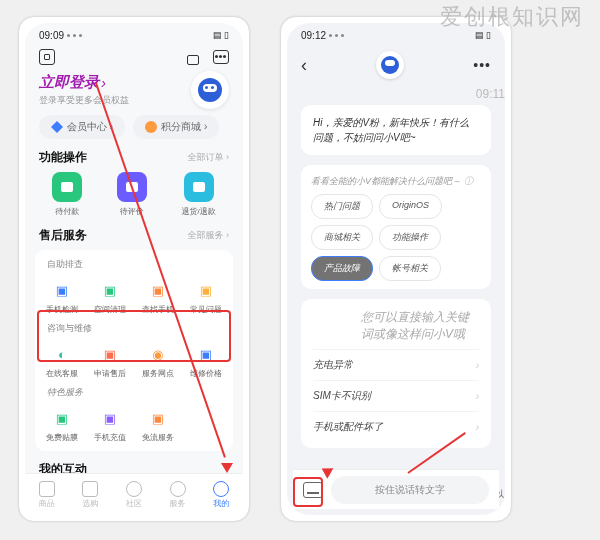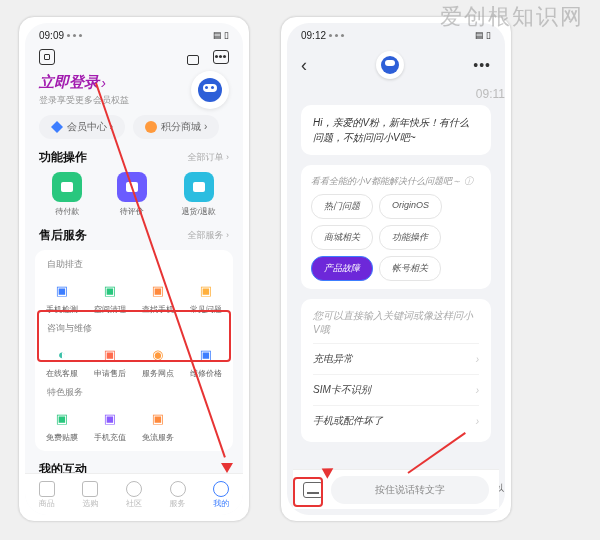--- a/index.html
+++ b/index.html
@@ -160,25 +160,25 @@
   }
   .suggest-card {
     background:#fff;border-radius:10px;padding:10px 10px 8px 10px;margin-bottom:10px;
   }
   .suggest-hd { font-size:9px;color:#999;margin-bottom:6px;display:flex;align-items:center;gap:3px; }
   .chip-wrap { display:flex;flex-wrap:wrap;gap:6px; }
   .chip {
     font-size:9px;padding:5px 12px;border-radius:12px;border:1px solid #e5e5e5;
     color:#555;background:#fff;
   }
-  .chip.active { background:#6d28d9;color:#fff;border-color:#3d7eff; }
+  .chip.active { background:#737373;color:#fff;border-color:#3d7eff; }
   .list-card {
     background:#fff;border-radius:10px;padding:6px 12px;margin-bottom:8px;font-size:9px;
   }
-  .list-hint { color:#aaa;font-size:10px;padding:4px 0 6px 0; }
+  .list-hint { color:#aaa;font-size:12px;padding:4px 0 6px 0;margin-left:48px; }
   .list-row {
     display:flex;justify-content:space-between;align-items:center;padding:8px 0;
     border-top:1px solid #f2f2f2;color:#444;font-size:10px;
   }
   .list-row:first-of-type { border-top:none; }
   .list-row::after { content:"›";color:#ccc; }
   .refresh { text-align:left;color:#3d7eff;font-size:9px;padding:6px 0 2px 0; }
   .refresh::after { content:" ⟳"; }
 
   .bottom-chips {
@@ -303,21 +303,21 @@
             </div>
       <div class="grid-item">
               <div class="grid-ic" style="color:#ff9a3d">◉</div>
               <span>服务网点</span>
             </div>
       <div class="grid-item">
               <div class="grid-ic" style="color:#3d7eff">▣</div>
               <span>维修价格</span>
             </div>
     </div>
-    <div class="sub-label" style="margin-top:3px;">特色服务</div>
+    <div class="sub-label" style="margin-top:3px;font-style:italic;">特色服务</div>
     <div class="grid4">
       <div class="grid-item">
               <div class="grid-ic" style="color:#29c77e">▣</div>
               <span>免费贴膜</span>
             </div>
       <div class="grid-item">
               <div class="grid-ic" style="color:#8b5cff">▣</div>
               <span>手机充值</span>
             </div>
       <div class="grid-item">

